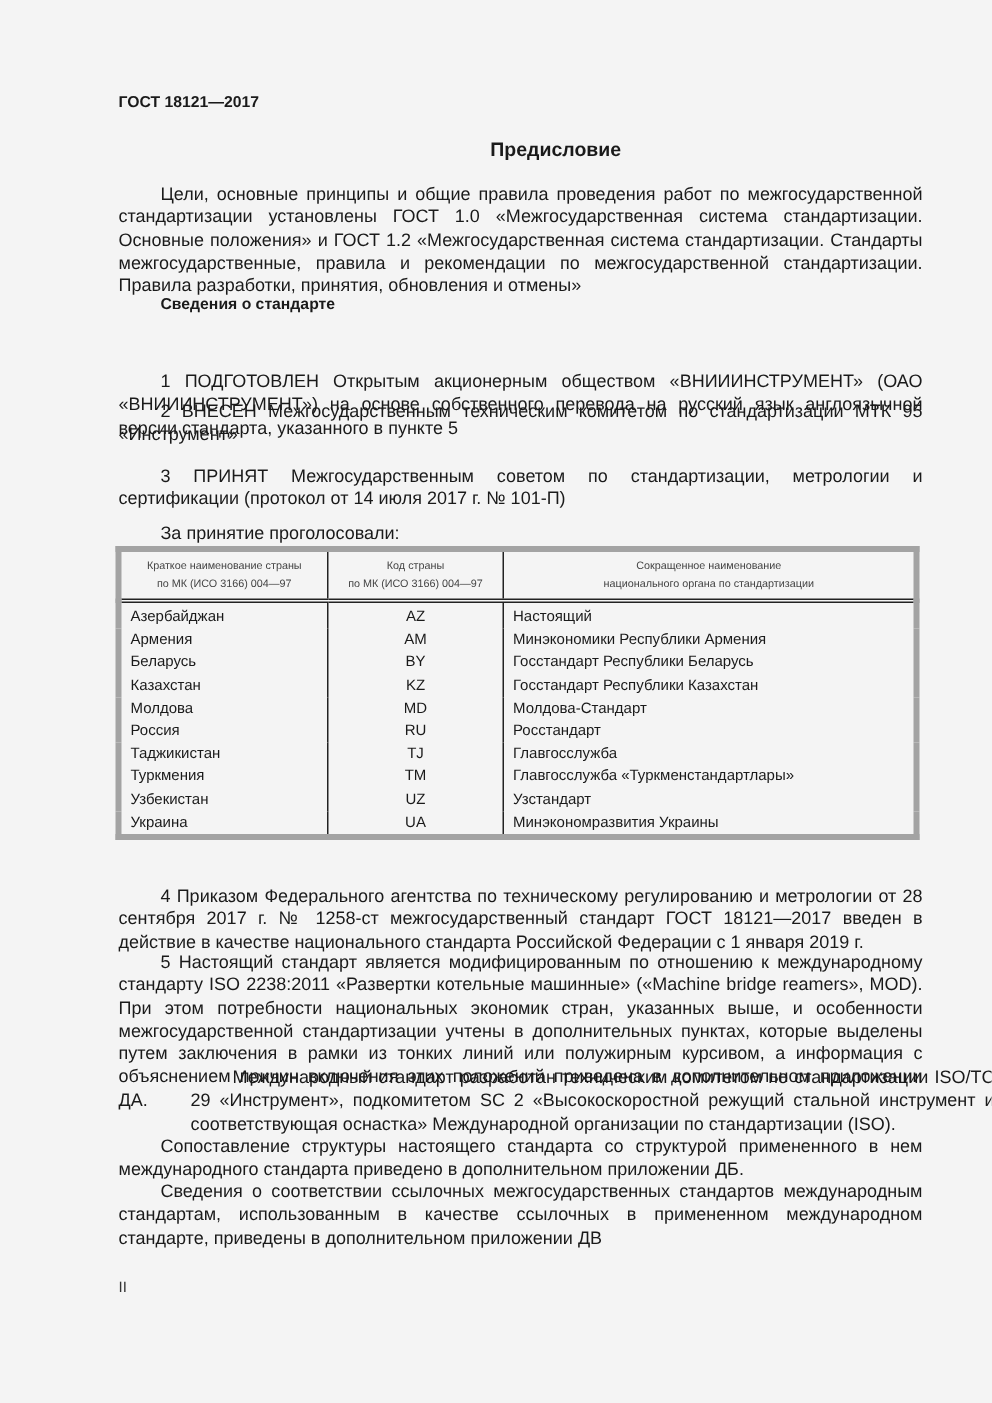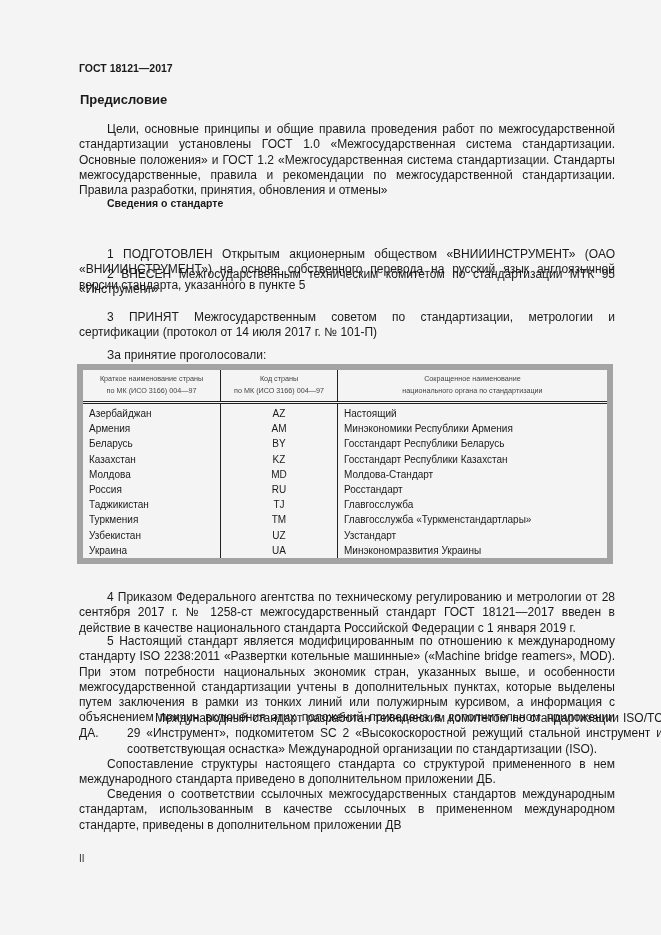--- a/index.html
+++ b/index.html
@@ -1,27 +1,27 @@
 <!DOCTYPE html>
 <html><head>
 <meta charset="utf-8">
 <style>
   html, body { margin: 0; padding: 0; }
   body {
     width: 661px; height: 935px; background: #f4f4f4; position: relative; overflow: hidden;
     font-family: "Liberation Sans", sans-serif; color: #1a1a1a;
   }
   .hdr { position: absolute; left: 79px; top: 62px; font-size: 10.5px; font-weight: bold; }
-  .title { position: absolute; left: 0; width: 661px; top: 92px; font-size: 13px; font-weight: bold; padding-left: 80px; box-sizing: border-box; }
+  .title { position: absolute; left: 0; width: 661px; top: 92px; text-align: center; font-size: 13px; font-weight: bold; padding-left: 80px; box-sizing: border-box; }
   .p { position: absolute; left: 79px; width: 536px; font-size: 12px; line-height: 15.3px; text-align: justify; }
   .p.ind { text-indent: 28px; }
   .sub { position: absolute; left: 107px; font-size: 10.5px; font-weight: bold; }
   table.t {
     position: absolute; left: 77px; top: 364px; width: 536px; border-collapse: collapse;
-    font-size: 10px; border: 6px solid #a3a3a3;
+    font-size: 10px; border: 4px solid #a3a3a3;
   }
   table.t th {
     font-weight: normal; font-size: 7.2px; line-height: 12px; color: #444; text-align: center;
     border-left: 1px solid #222; border-right: 1px solid #222; padding: 3px 2px 4px 2px;
     border-bottom: 3px double #222;
   }
   table.t td {
     border-left: 1px solid #222; border-right: 1px solid #222; padding: 0 6px; height: 15.2px; line-height: 15.2px;
   }
   table.t tr.first td { padding-top: 2px; }

